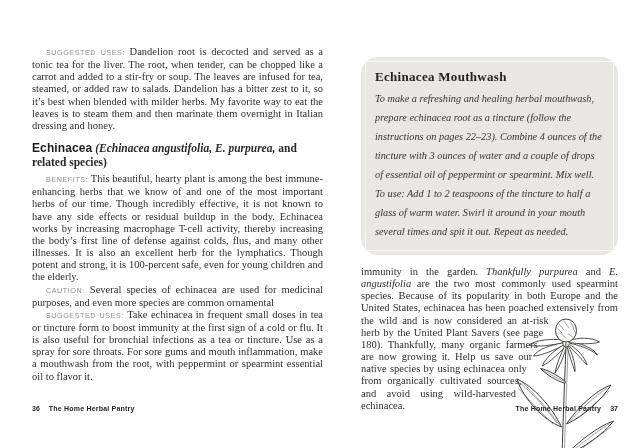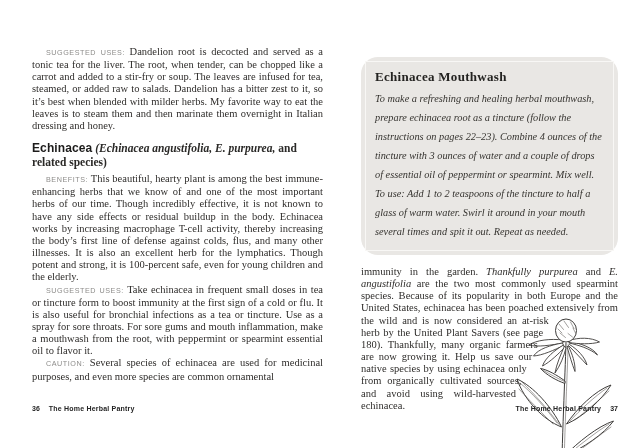--- a/index.html
+++ b/index.html
@@ -124,27 +124,27 @@
       <span class="h-latin"><em>(Echinacea angustifolia, E. purpurea,</em><span> and related species)</span></span>
     </h2>
 
 
     <p class="body">
       <span class="label">BENEFITS:</span>
       <span>This beautiful, hearty plant is among the best immune-enhancing herbs that we know of and one of the most important herbs of our time. Though incredibly effective, it is not known to have any side effects or residual buildup in the body. Echinacea works by increasing macrophage T-cell activity, thereby increasing the body’s first line of defense against colds, flus, and many other illnesses. It is also an excellent herb for the lymphatics. Though potent and strong, it is 100-percent safe, even for young children and the elderly.</span>
     </p>
 
     <p class="body">
+      <span class="label">CAUTION:</span>
+      <span>Several species of echinacea are used for medicinal purposes, and even more species are common ornamental</span>
+    </p>
+
+    <p class="body">
       <span class="label">SUGGESTED USES:</span>
       <span>Take echinacea in frequent small doses in tea or tincture form to boost immunity at the first sign of a cold or flu. It is also useful for bronchial infections as a tea or tincture. Use as a spray for sore throats. For sore gums and mouth inflammation, make a mouthwash from the root, with peppermint or spearmint essential oil to flavor it.</span>
-    </p>
-
-    <p class="body">
-      <span class="label">CAUTION:</span>
-      <span>Several species of echinacea are used for medicinal purposes, and even more species are common ornamental</span>
     </p>
   </section>
 
   <section class="page-right">
 
     <aside class="sidebar-box">
       <div class="sidebar-inner">
         <h3 class="sidebar-title">Echinacea Mouthwash</h3>
         <p class="sidebar-body">To make a refreshing and healing herbal mouthwash, prepare echinacea root as a tincture (follow the instructions on pages 22–23). Combine 4 ounces of the tincture with 3 ounces of water and a couple of drops of essential oil of peppermint or spearmint. Mix well. To use: Add 1 to 2 teaspoons of the tincture to half a glass of warm water. Swirl it around in your mouth several times and spit it out. Repeat as needed.</p>
       </div>

